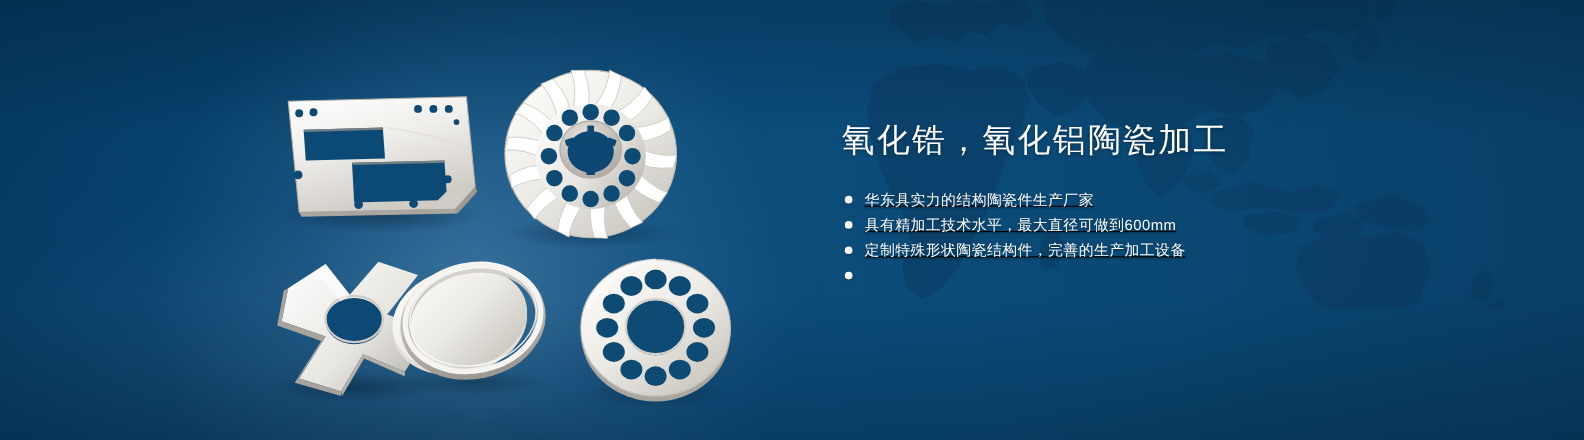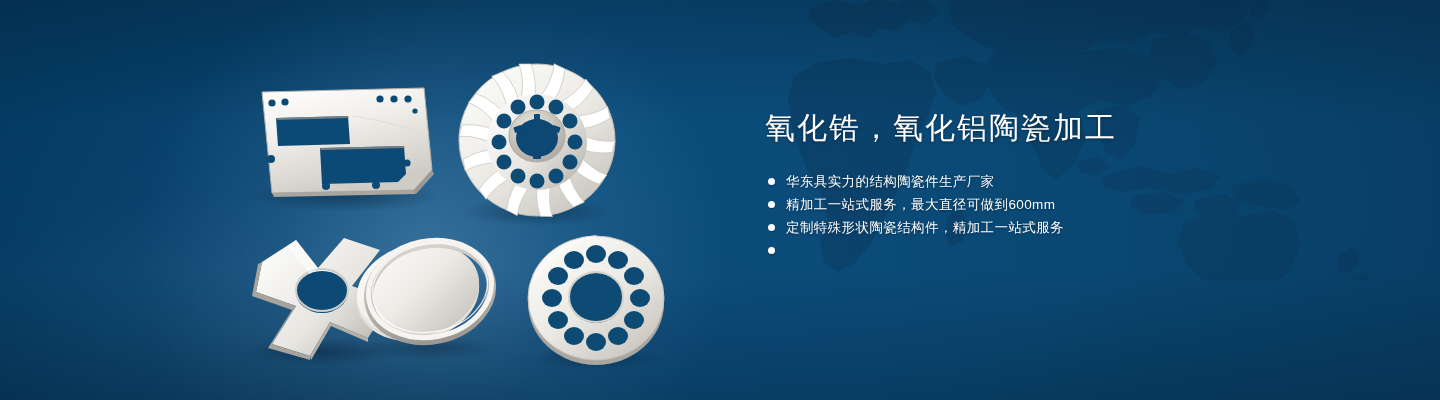--- a/index.html
+++ b/index.html
@@ -71,20 +71,21 @@
     margin:0 0 22px 0;
     text-shadow:0 1px 3px rgba(0,20,40,.55);
     white-space:nowrap;
   }
   .bullets{list-style:none;margin:0;padding:0;}
   .bullets li{
     display:flex;
     align-items:center;
     height:23px;
     margin:0 0 0 0;
+    text-decoration:underline;
   }
   .bullet-dot{
     width:7px;height:7px;border-radius:50%;
     background:#ffffff;
     flex:0 0 auto;
     margin:0 11px 0 3px;
     box-shadow:0 1px 1px rgba(0,20,40,.4);
   }
   .bullet-text{
     color:#ffffff;
@@ -318,25 +319,25 @@
 
   <div class="text-block">
     <h1 class="headline">氧化锆，氧化铝陶瓷加工</h1>
     <ul class="bullets">
       <li>
         <span class="bullet-dot"></span>
         <span class="bullet-text">华东具实力的结构陶瓷件生产厂家</span>
       </li>
       <li>
         <span class="bullet-dot"></span>
-        <span class="bullet-text">精加工一站式服务，最大直径可做到600mm</span>
+        <span class="bullet-text">具有精加工技术水平，最大直径可做到600mm</span>
       </li>
       <li>
         <span class="bullet-dot"></span>
-        <span class="bullet-text">定制特殊形状陶瓷结构件，精加工一站式服务</span>
+        <span class="bullet-text">定制特殊形状陶瓷结构件，完善的生产加工设备</span>
       </li>
       <li>
         <span class="bullet-dot"></span>
       </li>
     </ul>
   </div>
 
 </div>
 
 </body></html>

